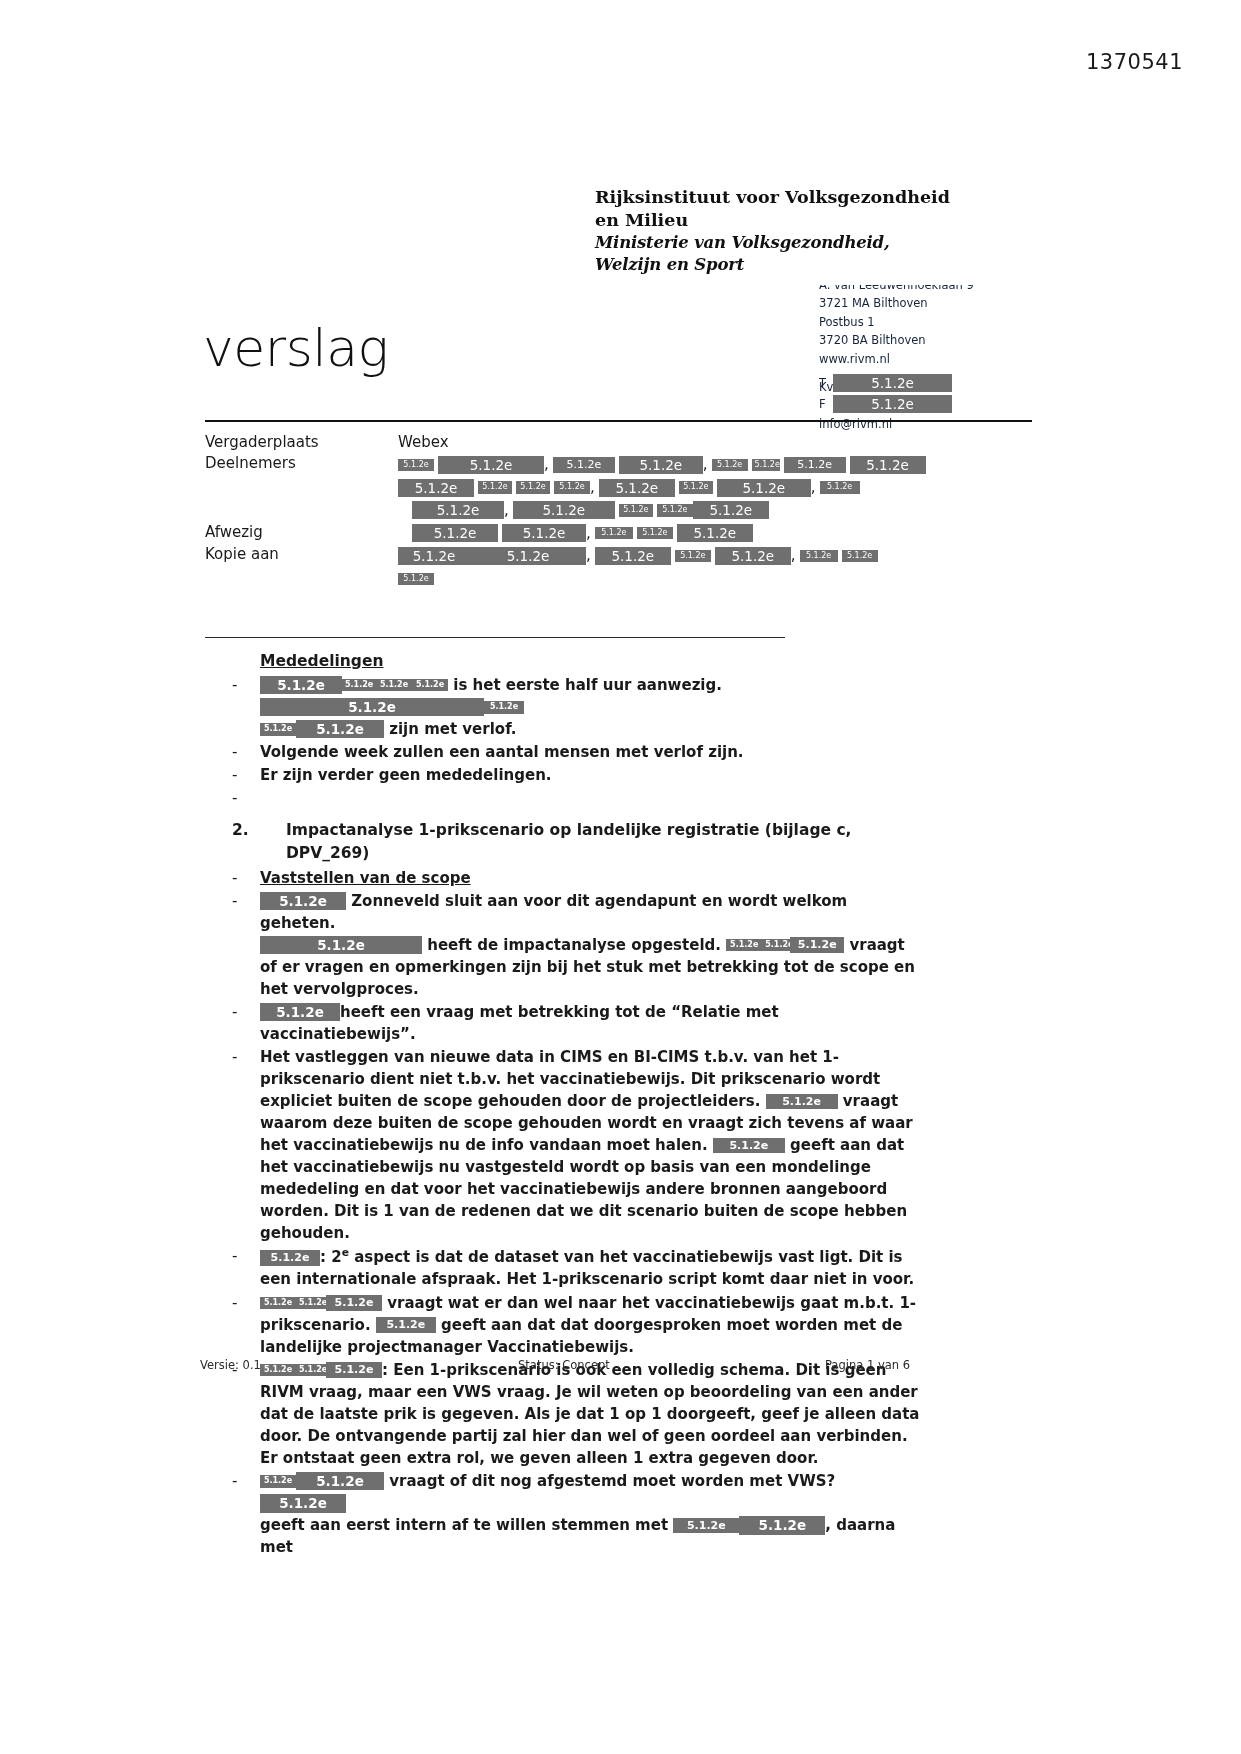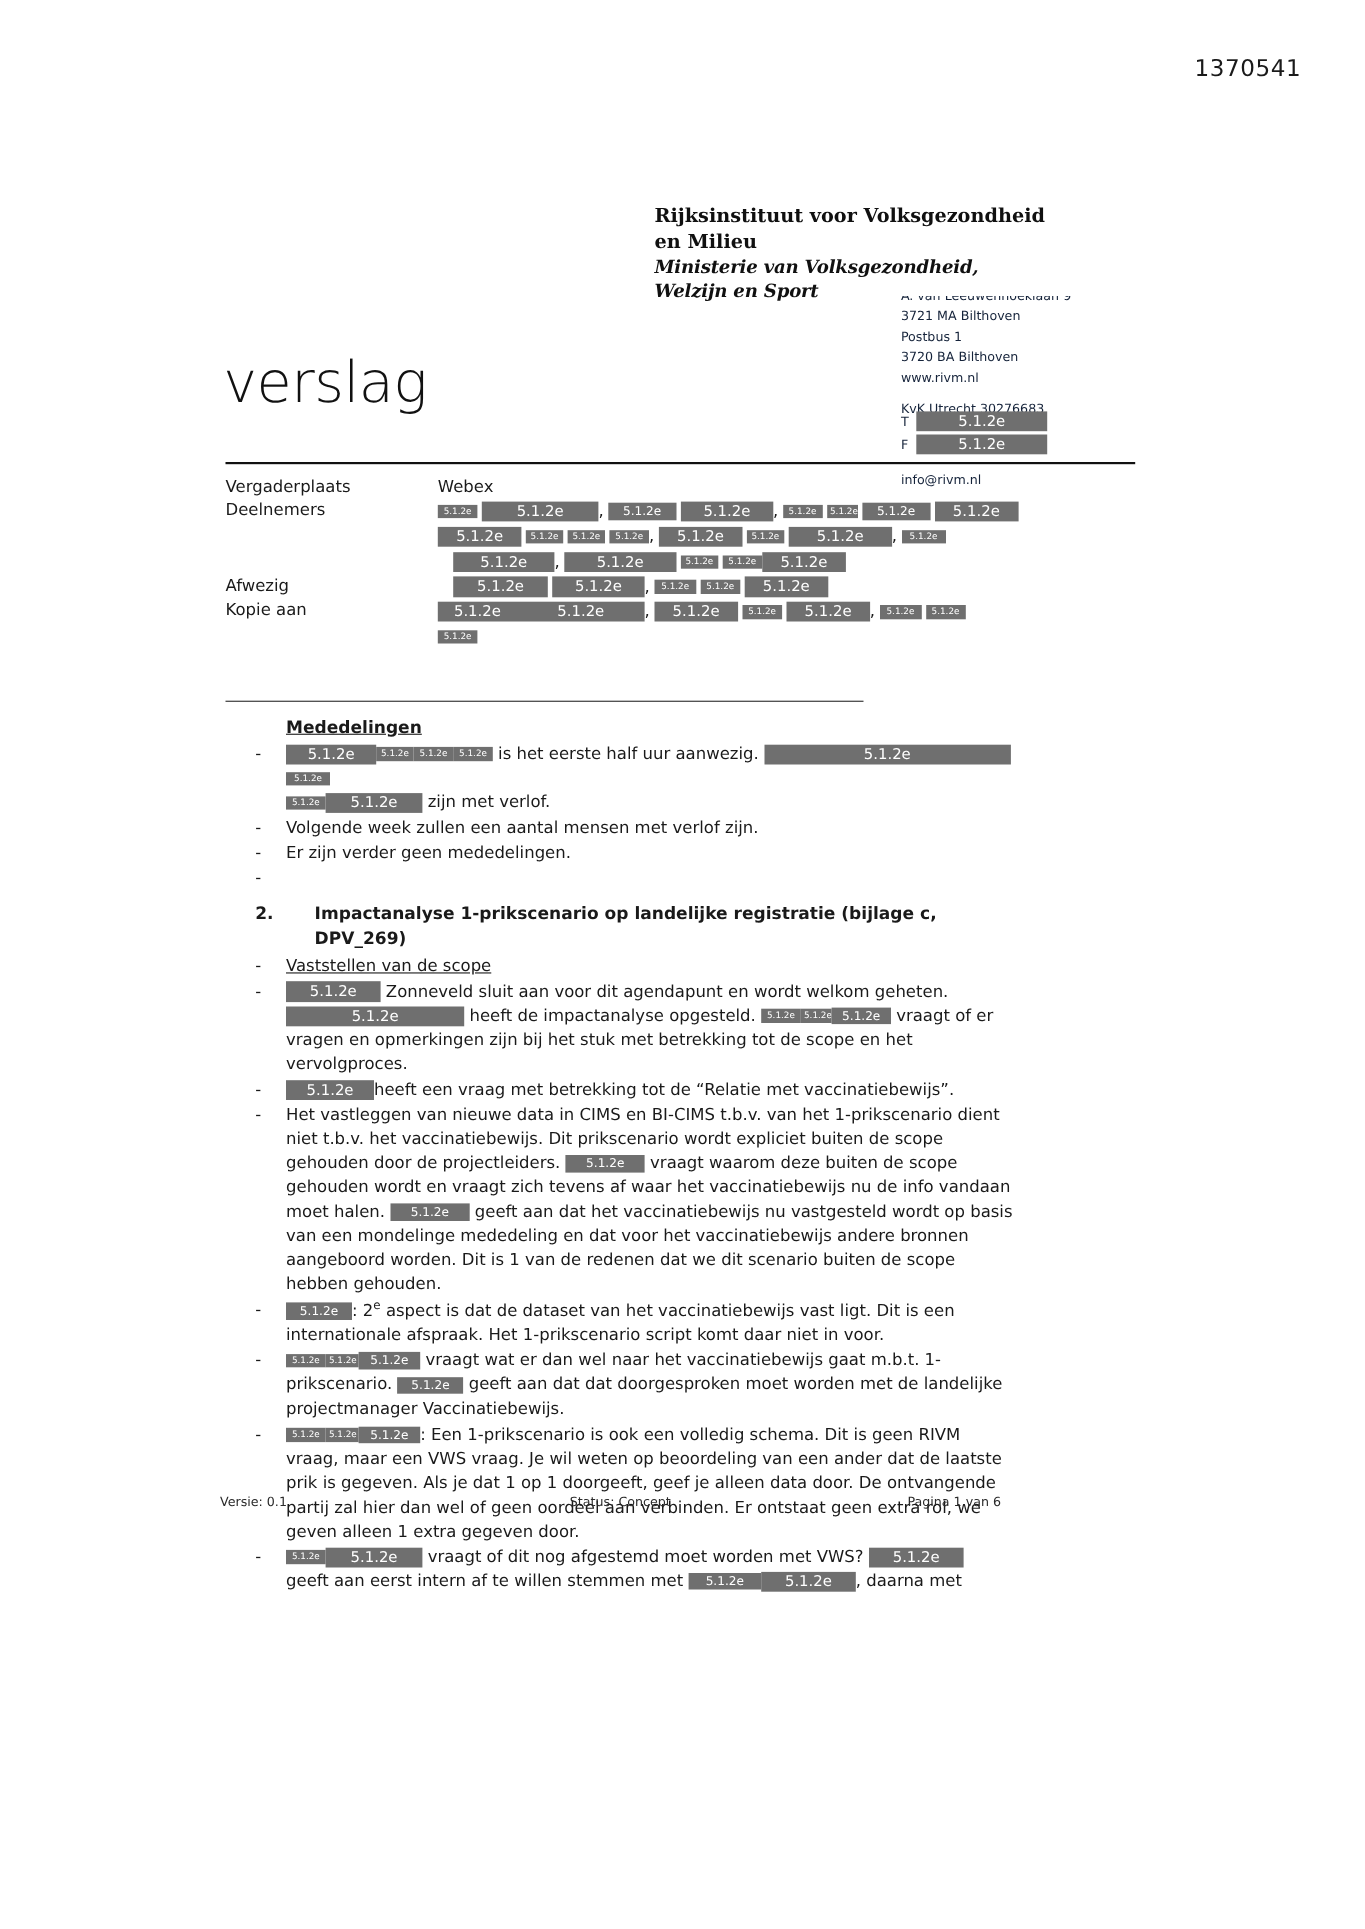--- a/index.html
+++ b/index.html
@@ -49,21 +49,21 @@
     font-style: italic;
     font-size: 16.5px;
     font-weight: 600;
     letter-spacing: -0.2px;
   }
 
   
   .address-block {
     position: absolute;
     left: 819px;
-    top: 269px;
+    top: 285px;
     width: 230px;
     font-size: 11.5px;
     line-height: 1.62;
     color: #15233a;
     font-family: "DejaVu Sans", sans-serif;
   }
   .addr-line { white-space: nowrap; }
   .addr-line.clipped {
     overflow: hidden;
     height: 9px;
@@ -90,21 +90,21 @@
     display: flex;
     align-items: center;
     margin-bottom: 3px;
   }
   .contact-key {
     width: 14px;
     flex: 0 0 14px;
     font-size: 11.5px;
   }
   .contact-email {
-    margin-top: 16px;
+    margin-top: 4px;
     font-size: 11.5px;
     color: #15233a;
   }
 
   
   .title-verslag {
     position: absolute;
     left: 203px;
     top: 318px;
     font-family: "DejaVu Sans", sans-serif;
@@ -232,20 +232,21 @@
     display: flex;
     margin: 0 0 1px 0;
   }
   ul.dash > li .marker {
     width: 28px;
     flex: 0 0 28px;
     text-align: left;
   }
   ul.dash > li .txt {
     flex: 1;
+    font-weight: bold;
   }
   .underlined { text-decoration: underline; }
   .sup { font-size: 0.72em; vertical-align: super; }
 
   
   .footer {
     position: absolute;
     left: 200px;
     top: 1358px;
     width: 710px;

